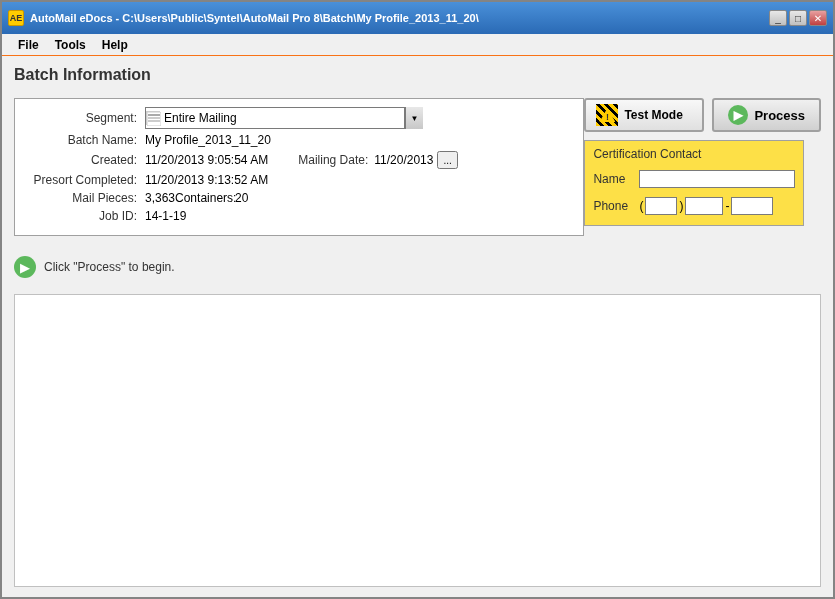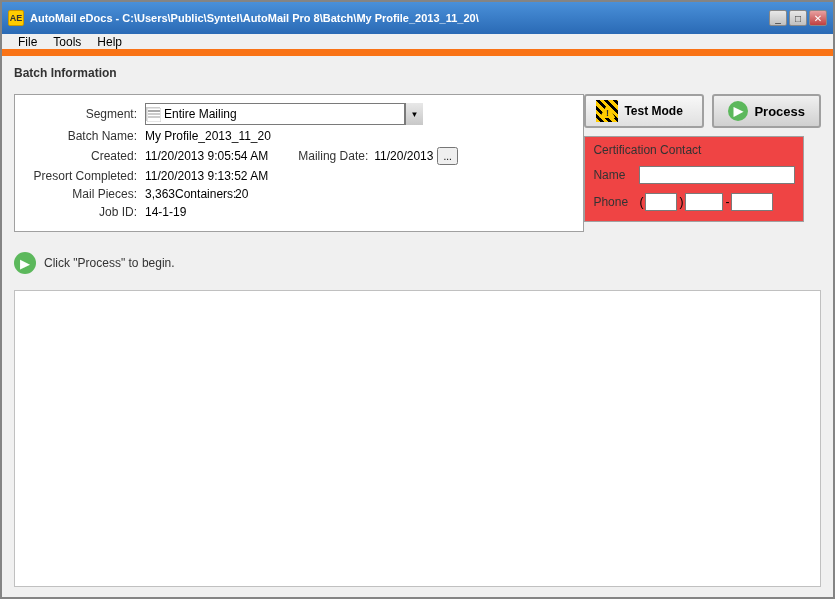--- a/index.html
+++ b/index.html
@@ -66,43 +66,44 @@
       cursor: pointer;
       color: #333;
     }
     .title-btn.close { background: linear-gradient(to bottom, #e8a0a0, #c04040); color: white; }
 
     .menu-bar {
       background: #f0f0f0;
       padding: 2px 8px;
       display: flex;
       gap: 0;
-      border-bottom: 7px solid #f97316;
+      border-bottom: 1px solid #f97316;
       height: 22px;
       align-items: center;
       flex-shrink: 0;
+      font-weight: bold;
     }
     .menu-item {
       padding: 2px 8px;
       cursor: pointer;
       font-size: 12px;
       border-radius: 2px;
     }
 
     .content {
       flex: 1;
       padding: 10px 12px;
       display: flex;
       flex-direction: column;
       gap: 8px;
       overflow: hidden;
     }
 
     .section-title {
-      font-size: 12px;
+      font-size: 16px;
       font-weight: bold;
       color: #333;
       margin-bottom: 6px;
     }
 
     .main-row {
       display: flex;
       gap: 0;
       align-items: flex-start;
     }
@@ -228,21 +229,21 @@
       border-radius: 50%;
       display: flex;
       align-items: center;
       justify-content: center;
       color: white;
       font-size: 12px;
     }
 
     .certification-box {
       border: 1px solid #a0a0a0;
-      background: #ef4444;
+      background: #fde047;
       padding: 6px 8px;
       width: 220px;
     }
     .cert-title {
       font-size: 12px;
       color: #333;
       margin-bottom: 6px;
     }
     .cert-field {
       display: flex;

